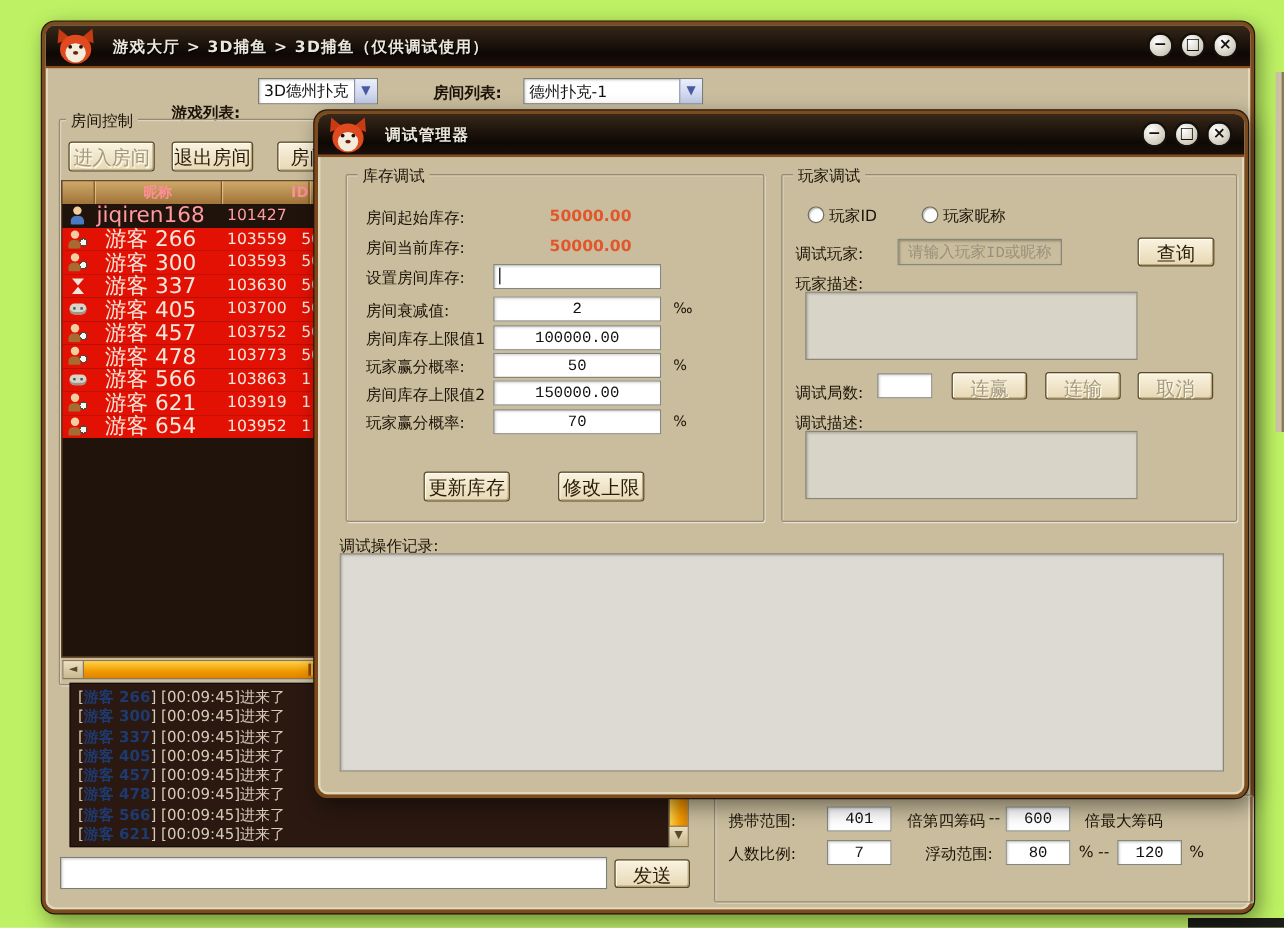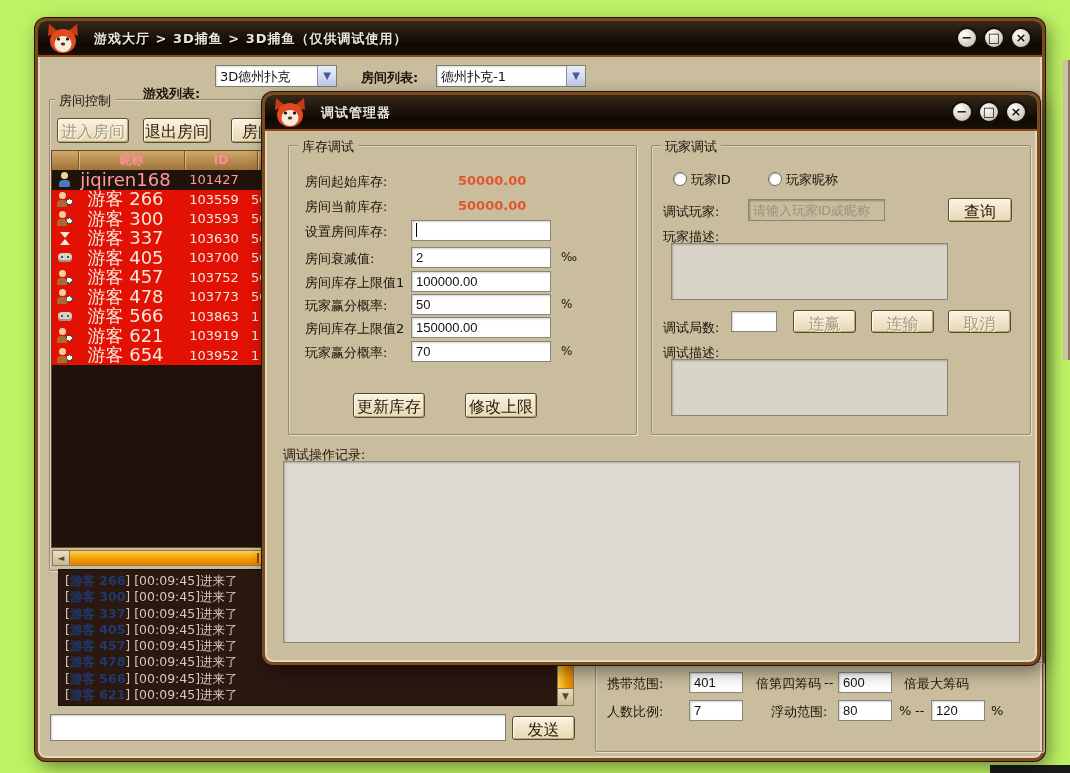--- a/index.html
+++ b/index.html
@@ -21,21 +21,21 @@
   .winbtn{width:22px;height:22px;border-radius:50%;box-sizing:border-box;border:2px solid #14100c;
     background:radial-gradient(circle at 35% 30%,#ffffff,#d3cec0 65%,#a9a396);
     color:#14100c;font-size:13px;font-weight:bold;line-height:17px;text-align:center;cursor:pointer;}
 
   .lbl{position:absolute;font-size:13px;color:#1c1408;white-space:nowrap;}
   .btn{position:absolute;box-sizing:border-box;background:linear-gradient(#faf3e0,#e6d8b4);
     border:1px solid #5a4a2a;border-radius:3px;box-shadow:inset 1px 1px 0 #fffef4,inset -1px -1px 0 #b8a678;
     color:#2a1c08;font-size:16px;text-align:center;cursor:pointer;padding-top:3px;}
   .btn.dis{color:#a59a7e;text-shadow:1px 1px 0 #fdf8ea;cursor:default;}
   .finput{position:absolute;box-sizing:border-box;height:21px;border:1px solid #86867a;background:#fff;
-    font-size:13px;padding:0 4px;box-shadow:inset 1px 1px 2px rgba(0,0,0,.18);font-family:Liberation Sans, sans-serif;color:#111;}
+    font-size:13px;padding:0 4px;box-shadow:inset 1px 1px 2px rgba(0,0,0,.18);font-family:Liberation Mono, monospace;color:#111;text-align:center;}
   .finput.ghost{background:#c9bd9d;color:#9a917c;box-shadow:inset 1px 1px 2px rgba(0,0,0,.28);}
   .finput.ghost::placeholder{color:#9a917c;}
   .gbox{position:absolute;border:1px solid #948b72;border-radius:2px;
     box-shadow:1px 1px 0 rgba(255,255,255,.55),inset 1px 1px 0 rgba(255,255,255,.35);}
   .glabel{position:absolute;font-size:13px;color:#1c1408;background:#c9bd9d;padding:0 4px;white-space:nowrap;}
   .combo{position:absolute;height:22px;box-sizing:border-box;background:#fff;border:1px solid #7e7e70;
     box-shadow:inset 1px 1px 2px rgba(0,0,0,.15);display:flex;cursor:pointer;}
   .combo-val{flex:1;font-size:13px;color:#111;padding:2px 4px;white-space:nowrap;overflow:hidden;}
   .combo-arrow{width:18px;background:linear-gradient(#eaeefb,#c2cbe8);border-left:1px solid #8a90b0;
     color:#4a5aa0;font-size:10px;text-align:center;line-height:20px;}
@@ -47,21 +47,21 @@
   .radio{position:absolute;width:12px;height:12px;border-radius:50%;background:#fff;
     border:1px solid #6a6a5e;box-shadow:inset 1px 1px 1px rgba(0,0,0,.25);cursor:pointer;}
   .caret{position:absolute;width:1px;height:14px;background:#000;}
 
   
   .ptable{position:absolute;left:13px;top:129px;width:513px;height:398px;background:#20130b;
     border:1px solid #6b4a28;box-sizing:border-box;}
   .phead{height:19px;display:flex;background:linear-gradient(#cfa96a,#a07338);}
   .hcell{font-size:12px;font-weight:bold;color:#ff8f96;text-align:center;line-height:19px;
     border-right:1px solid #7d5524;box-shadow:1px 0 0 rgba(255,230,180,.5);}
-  .w-icon{width:26px;}.w-name{width:105px;}.w-id{width:72px;}.w-extra{flex:1;}
+  .w-icon{width:26px;}.w-name{width:105px;}.w-id{width:72px;text-align:right;}.w-extra{flex:1;}
   .prow{height:19.5px;display:flex;align-items:center;cursor:pointer;}
   .prow.dark{background:#20130b;color:#ff9aa0;}
   .prow.red{background:#e31104;color:#f2e9dc;}
   .pname{width:105px;text-align:center;font-size:18px;white-space:nowrap;}
   .pid{width:72px;text-align:center;font-size:13px;}
   .pextra{flex:1;font-size:13px;padding-left:1px;overflow:hidden;white-space:nowrap;}
   .picon{position:relative;display:inline-block;width:16px;height:15px;flex:0 0 16px;margin-left:5px;}
   .icon-user::before{content:"";position:absolute;left:4px;top:0;width:7px;height:7px;border-radius:50%;background:#f2cfa0;}
   .icon-user::after{content:"";position:absolute;left:2px;bottom:0;width:11px;height:7px;border-radius:4px 4px 1px 1px;background:#4a7ac0;}
   .icon-user-clock::before{content:"";position:absolute;left:2px;top:0;width:7px;height:7px;border-radius:50%;background:#f2cfa0;}
@@ -120,21 +120,21 @@
       </svg>
       <span class="wtitle">游戏大厅 &gt; 3D捕鱼 &gt; 3D捕鱼（仅供调试使用）</span>
       <div class="controls">
         <div class="winbtn">−</div>
         <div class="winbtn">□</div>
         <div class="winbtn">×</div>
       </div>
     </div>
 
     <span class="lbl" style="left:105px;top:48px;font-weight:bold;margin-top:16px;">游戏列表:</span>
-    <div class="combo" style="left:177px;top:44px;width:122px;">
+    <div class="combo" style="left:177px;top:44px;width:100px;align-items:center;">
       <span class="combo-val">3D德州扑克</span>
       <span class="combo-arrow">▼</span>
     </div>
     <span class="lbl" style="left:323px;top:48px;font-weight:bold;">房间列表:</span>
     <div class="combo" style="left:398px;top:44px;width:150px;">
       <span class="combo-val">德州扑克-1</span>
       <span class="combo-arrow">▼</span>
     </div>
 
     <div class="gbox" style="left:11px;top:78px;width:524px;height:470px;"></div>

